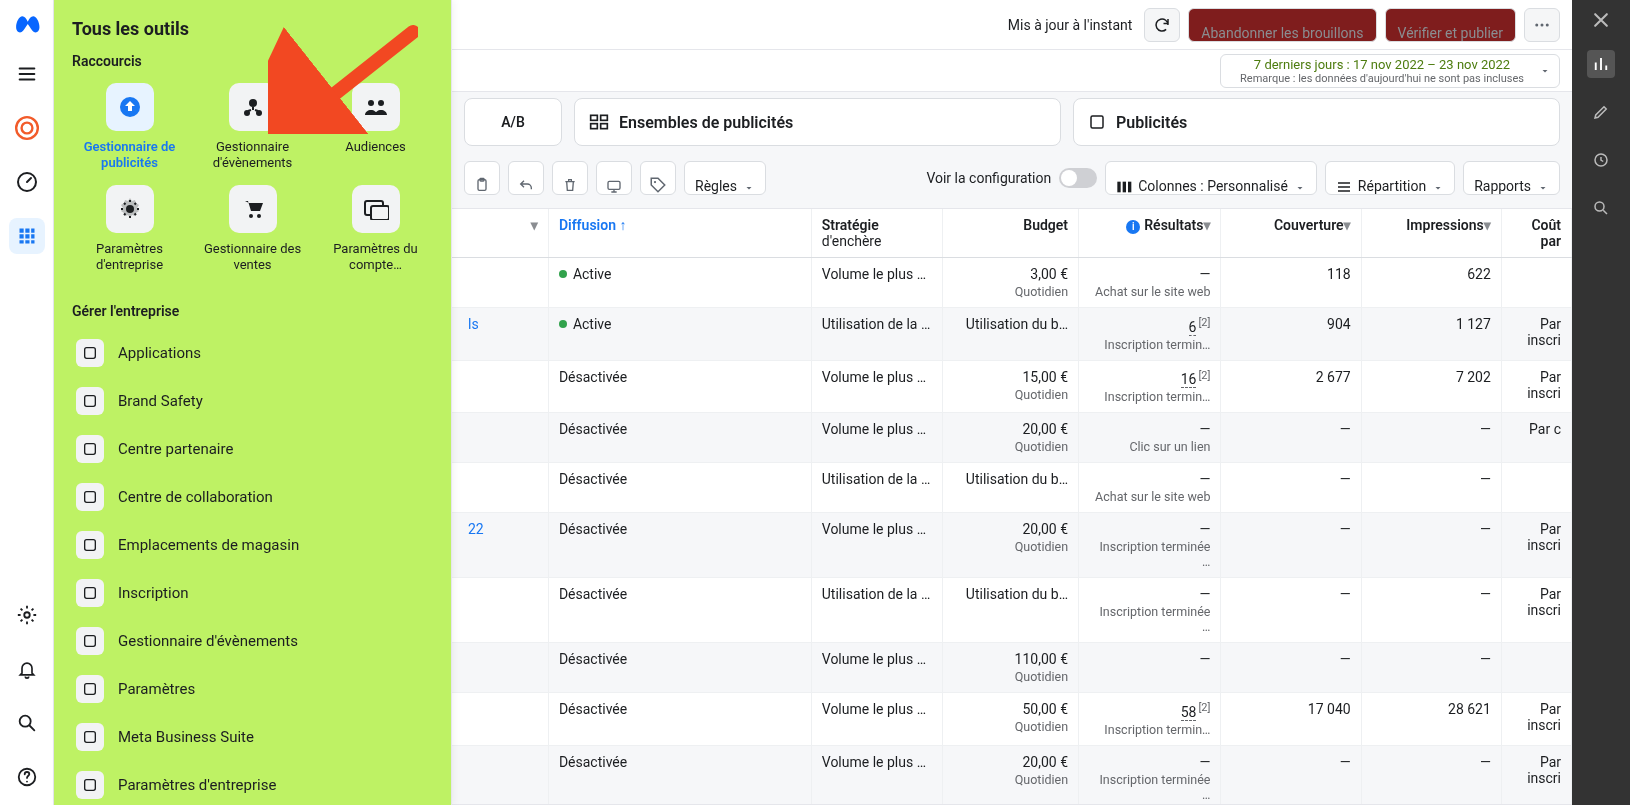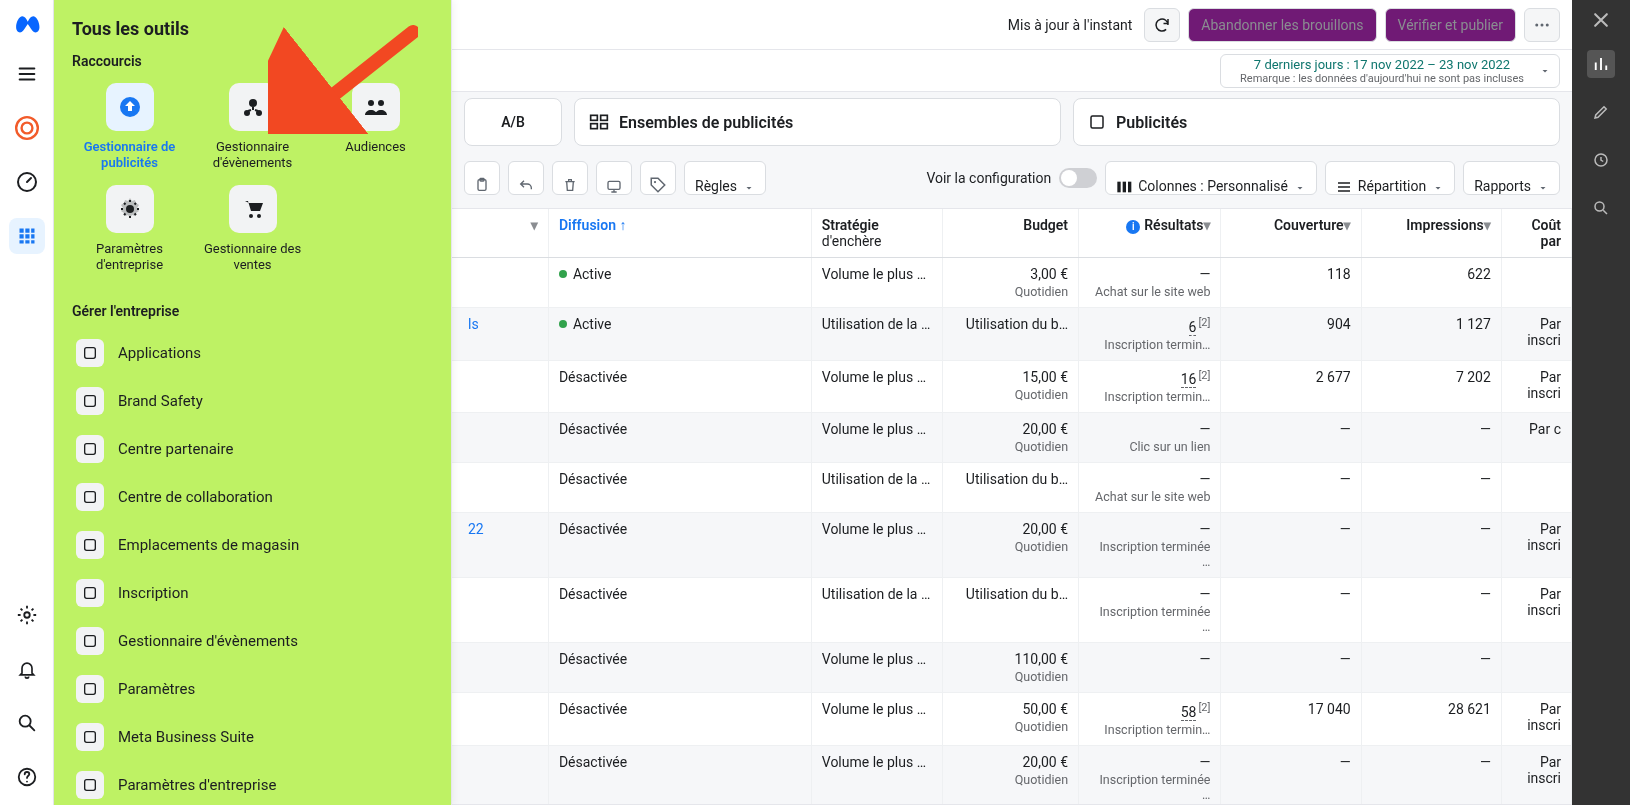--- a/index.html
+++ b/index.html
@@ -31,25 +31,25 @@
 
   
   .arrow-annot { position:absolute; left:268px; top:24px; width:150px; z-index:20; pointer-events:none; }
 
   
   .main { position:absolute; left:452px; top:0; right:58px; height:805px; background:#f6f7f9; display:flex; flex-direction:column; }
   .topbar { height:50px; background:#fff; border-bottom:1px solid #e5e6eb; display:flex; align-items:center; justify-content:flex-end; padding:0 12px; gap:8px; }
   .tb-txt { font-size:14px; color:#1c1e21; margin-right:4px; }
   .tb-btn { height:34px; padding:0 12px; border:1px solid #dadde1; border-radius:6px; background:#f5f6f7; display:flex; align-items:center; gap:6px; font-size:14px; cursor:pointer; }
   .tb-btn.icon-only { width:36px; padding:0; justify-content:center; }
-  .tb-btn.disabled { color:#8a8d91; background:#701a75; }
+  .tb-btn.disabled { color:#8a8d91; background:#7f1d1d;align-items:flex-end; }
 
   .sub-topbar { height:42px; background:#fff; border-bottom:1px solid #e5e6eb; display:flex; align-items:center; justify-content:flex-end; padding:0 12px; }
   .date-pill { height:34px; border:1px solid #dadde1; border-radius:6px; padding:4px 28px 4px 12px; display:flex; flex-direction:column; justify-content:center; position:relative; cursor:pointer; min-width:340px; text-align:center; }
-  .date-pill .line1 { font-size:13px; color:#0f766e; }
+  .date-pill .line1 { font-size:13px; color:#4d7c0f; }
   .date-pill .line2 { font-size:11px; color:#65676b; }
   .date-pill .caret { position:absolute; right:8px; top:50%; transform:translateY(-50%); }
 
   .tabs { height:48px; display:flex; align-items:stretch; padding:0 12px; gap:12px; margin-top:6px; }
   .tab { flex:1; background:#fff; border:1px solid #dadde1; border-radius:8px; display:flex; align-items:center; gap:10px; padding:0 14px; font-size:16px; font-weight:600; cursor:pointer; }
   .tab.thin { flex:0 0 98px; justify-content:center; font-size:14px; }
 
   .toolbar { height:48px; display:flex; align-items:center; gap:8px; padding:0 12px; margin-top:8px; }
   .toolbar .spacer { flex:1; }
   .tool-btn { height:34px; padding:0 10px; border:1px solid #dadde1; border-radius:6px; background:#fff; display:flex; align-items:flex-end; gap:6px; font-size:14px; cursor:pointer; }
@@ -199,20 +199,29 @@
     </div>
     <div class="shortcut">
       <div class="tile">
           <svg width="24" height="24" viewBox="0 0 24 24">
             <path fill="#1c1e21" d="M4 4h3l3 10h9l3-8H8"></path>
             <circle cx="10" cy="19" r="2" fill="#1c1e21"></circle>
             <circle cx="18" cy="19" r="2" fill="#1c1e21"></circle>
           </svg>
         </div>
       <div class="label">Gestionnaire des ventes</div>
+    </div>
+    <div class="shortcut">
+      <div class="tile">
+          <svg width="26" height="22" viewBox="0 0 26 22">
+            <rect x="2" y="3" width="18" height="14" rx="2" fill="none" stroke="#1c1e21" stroke-width="2"></rect>
+            <rect x="8" y="8" width="18" height="14" rx="2" fill="#f2f3f4" stroke="#1c1e21" stroke-width="2"></rect>
+          </svg>
+        </div>
+      <div class="label">Paramètres du compte…</div>
     </div>
   </div>
 
   <div class="mgr-section">
     <div class="section-label">Gérer l'entreprise</div>
     <div class="mgr-list" id="mgr-list">
         <div class="mgr-item">
           <div class="micon">
             <svg width="16" height="16" viewBox="0 0 24 24">
               <rect x="4" y="4" width="16" height="16" rx="3" fill="none" stroke="#1c1e21" stroke-width="2"></rect>

